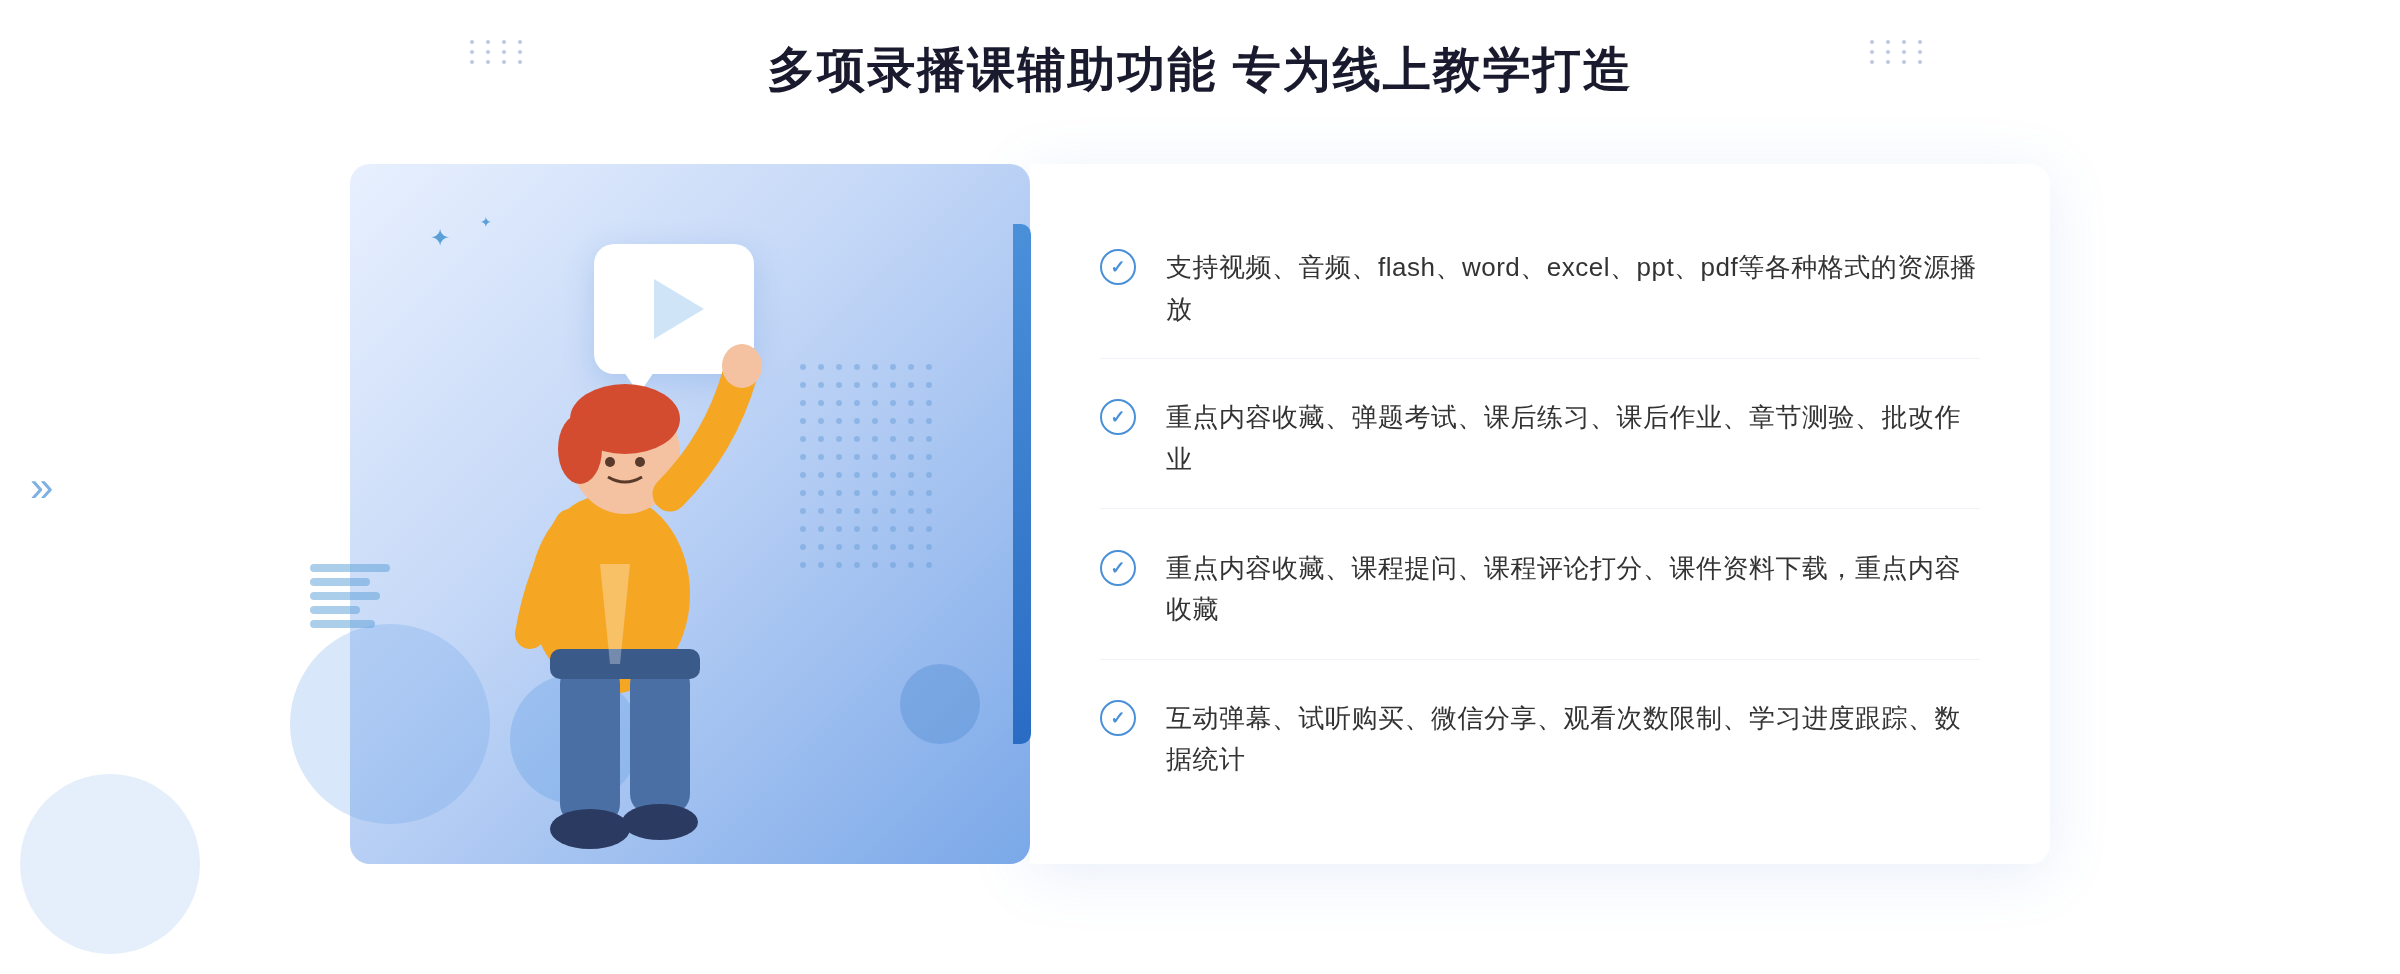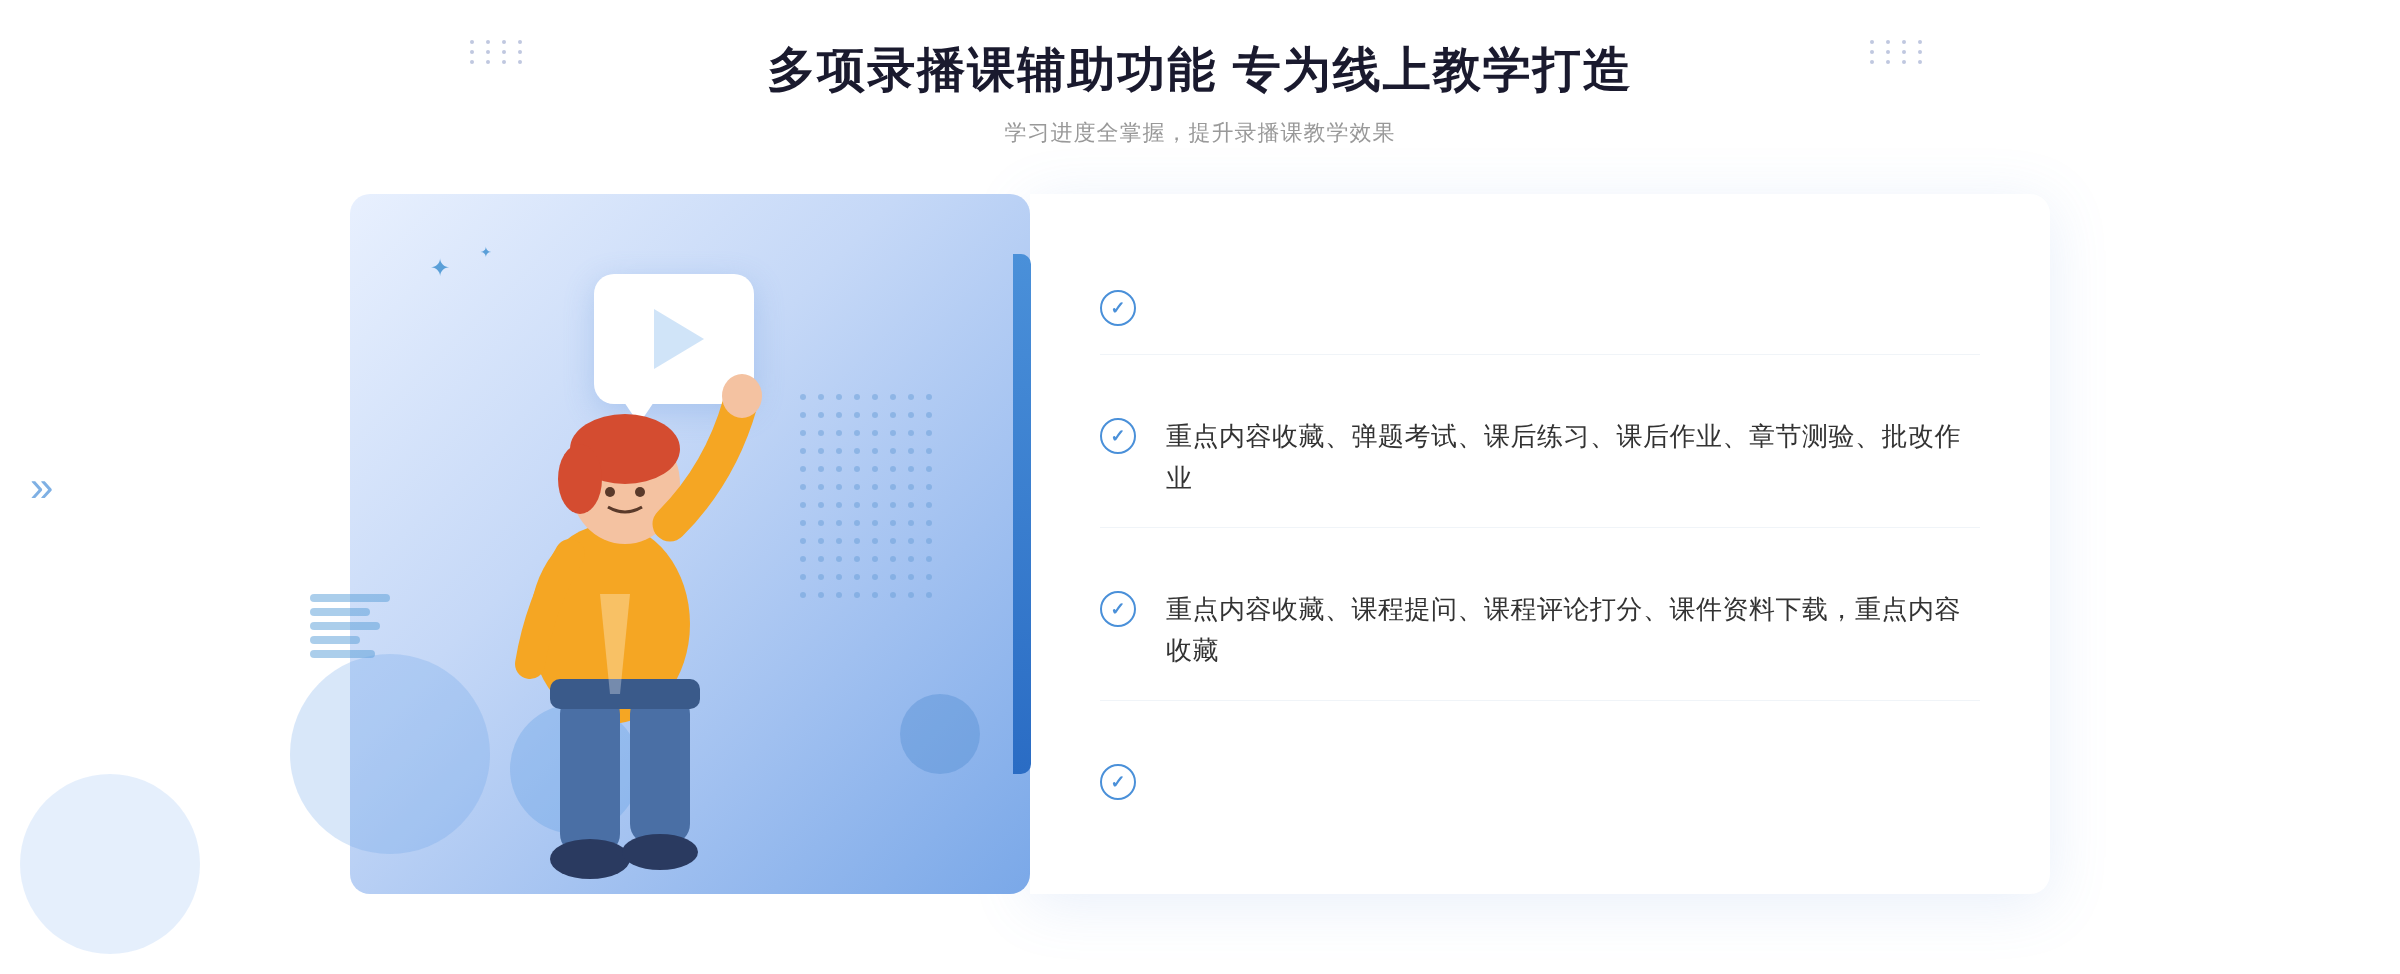--- a/index.html
+++ b/index.html
@@ -357,21 +357,20 @@
         <div class="dot"></div>
       <div class="dot"></div>
         <div class="dot"></div>
         <div class="dot"></div>
         <div class="dot"></div>
     </div>
   </div>
 
   <div class="header-section">
     <h1 class="main-title">多项录播课辅助功能 专为线上教学打造</h1>
-    <p class="subtitle">学习进度全掌握，提升录播课教学效果</p>
   </div>
 
   <div class="content-section">
 
     <div class="illustration-container">
 
       <div class="blue-bar"></div>
 
       <div class="sparkle sparkle-1">✦</div>
       <div class="sparkle sparkle-2">✦</div>
@@ -550,20 +549,21 @@
     </div>
 
     <div class="features-panel">
 
       <div class="feature-item">
         <div class="check-icon">
           <div class="check-circle">
             <span class="check-mark">✓</span>
           </div>
         </div>
+        <span class="feature-text">支持视频、音频、flash、word、excel、ppt、pdf等各种格式的资源播放</span>
       </div>
 
       <div class="feature-item">
         <div class="check-icon">
           <div class="check-circle">
             <span class="check-mark">✓</span>
           </div>
         </div>
         <span class="feature-text">重点内容收藏、弹题考试、课后练习、课后作业、章节测验、批改作业</span>
       </div>
@@ -576,20 +576,21 @@
         </div>
         <span class="feature-text">重点内容收藏、课程提问、课程评论打分、课件资料下载，重点内容收藏</span>
       </div>
 
       <div class="feature-item">
         <div class="check-icon">
           <div class="check-circle">
             <span class="check-mark">✓</span>
           </div>
         </div>
+        <span class="feature-text">互动弹幕、试听购买、微信分享、观看次数限制、学习进度跟踪、数据统计</span>
       </div>
 
     </div>
   </div>
 
   <div class="left-arrow">»</div>
 
   <div class="page-deco-circle-bl"></div>
 
 </div>

